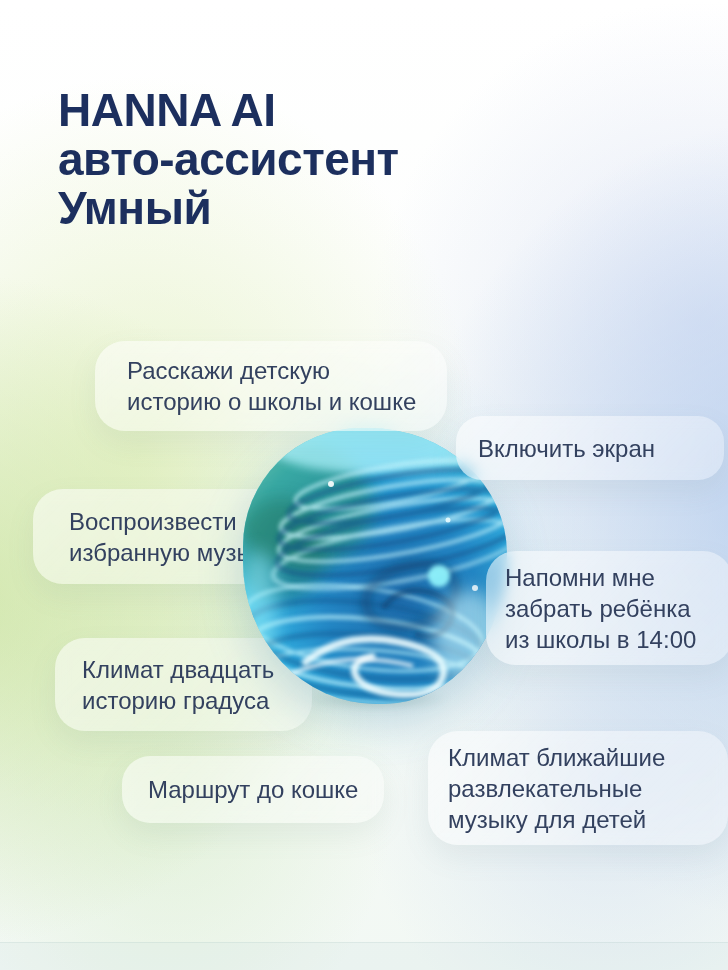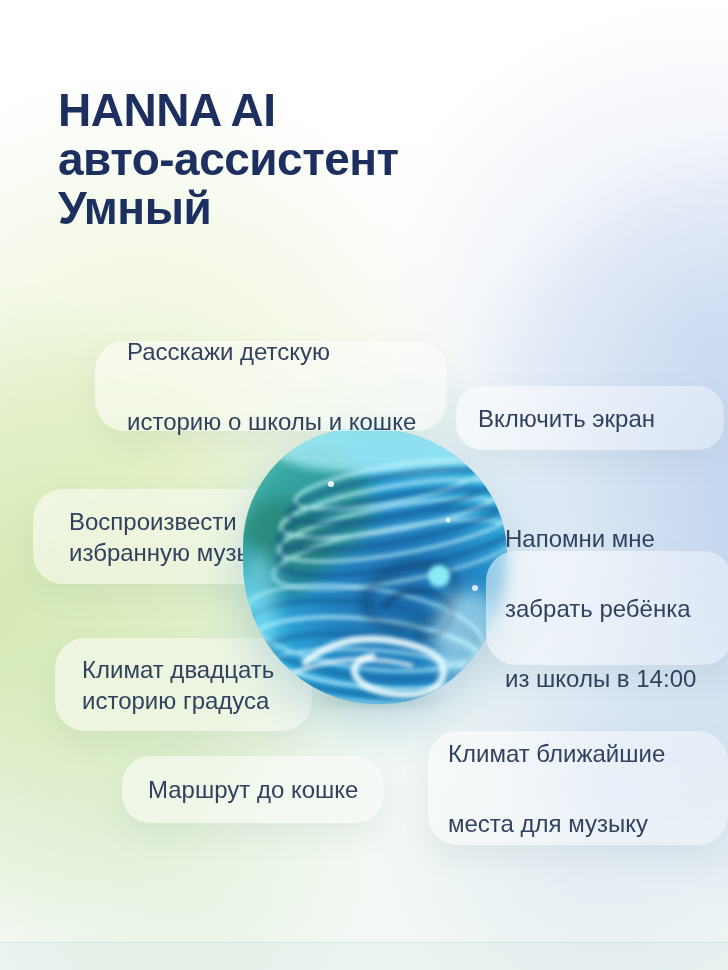--- a/index.html
+++ b/index.html
@@ -25,21 +25,21 @@
   .bubble{
     position:absolute;display:flex;flex-direction:column;justify-content:center;
     background:linear-gradient(135deg, rgba(255,255,255,0.55), rgba(255,255,255,0.30));
     backdrop-filter: blur(7px);
     -webkit-backdrop-filter: blur(7px);
     border-radius:30px;
     box-shadow:0 12px 28px rgba(110,140,135,0.10);
     font-size:24px;line-height:31px;font-weight:500;
   }
   .bubble span{display:block;white-space:nowrap;}
-  .z-front{z-index:4;gap:39px;}
+  .z-front{z-index:4;}
   .z-back{z-index:2;}
   .orb-halo{
     position:absolute;left:214px;top:402px;width:326px;height:330px;z-index:2;
     background:radial-gradient(closest-side, rgba(120,215,245,0.35), rgba(120,215,245,0) 72%);
     border-radius:50%;
   }
   .orb-shadow{
     position:absolute;left:272px;top:684px;width:210px;height:30px;z-index:2;
     background:radial-gradient(closest-side, rgba(45,100,80,0.28), rgba(45,100,80,0) 70%);
     border-radius:50%;
@@ -136,34 +136,35 @@
       <circle cx="205" cy="92" r="2.5" fill="#eafcff" opacity="0.9"></circle>
       <circle cx="232" cy="160" r="3" fill="#ffffff" opacity="0.8"></circle>
     </svg>
   </div>
 
   <div class="bubble z-front" style="left:95px;top:341px;width:320px;height:90px;padding-left:32px;color:#33415f;">
     <span>Расскажи детскую</span>
     <span>историю о школы и кошке</span>
   </div>
 
-  <div class="bubble z-front" style="left:456px;top:386px;width:246px;height:64px;padding-left:22px;border-radius:26px;color:#33415f;">
+  <div class="bubble z-front" style="left:456px;top:416px;width:246px;height:64px;padding-left:22px;border-radius:26px;color:#33415f;">
     <span>Включить экран</span>
   </div>
 
   <div class="bubble z-front" style="left:486px;top:551px;width:228px;height:114px;padding-left:19px;color:#33415f;">
     <span>Напомни мне</span>
     <span>забрать ребёнка</span>
     <span>из школы в 14:00</span>
   </div>
 
   <div class="bubble z-front" style="left:122px;top:756px;width:236px;height:67px;padding-left:26px;border-radius:28px;color:#33415f;">
     <span>Маршрут до кошке</span>
   </div>
 
   <div class="bubble z-front" style="left:428px;top:731px;width:280px;height:114px;padding-left:20px;color:#33415f;">
     <span>Климат ближайшие</span>
-    <span>места для музыку</span>
+    <span>развлекательные</span>
+    <span>музыку для детей</span>
   </div>
 
   <div class="seam"></div>
 
 </div>
 
 </body></html>

